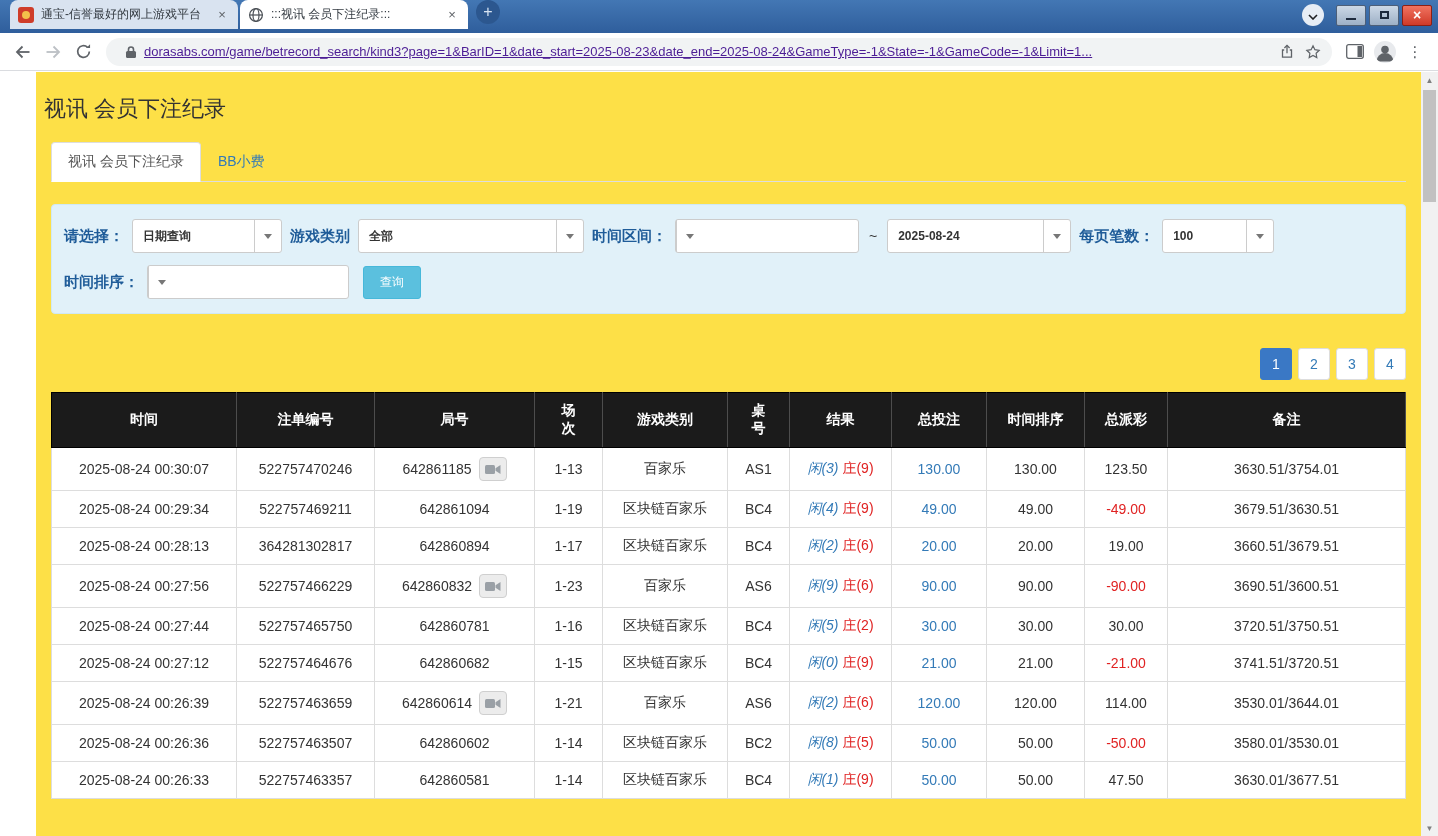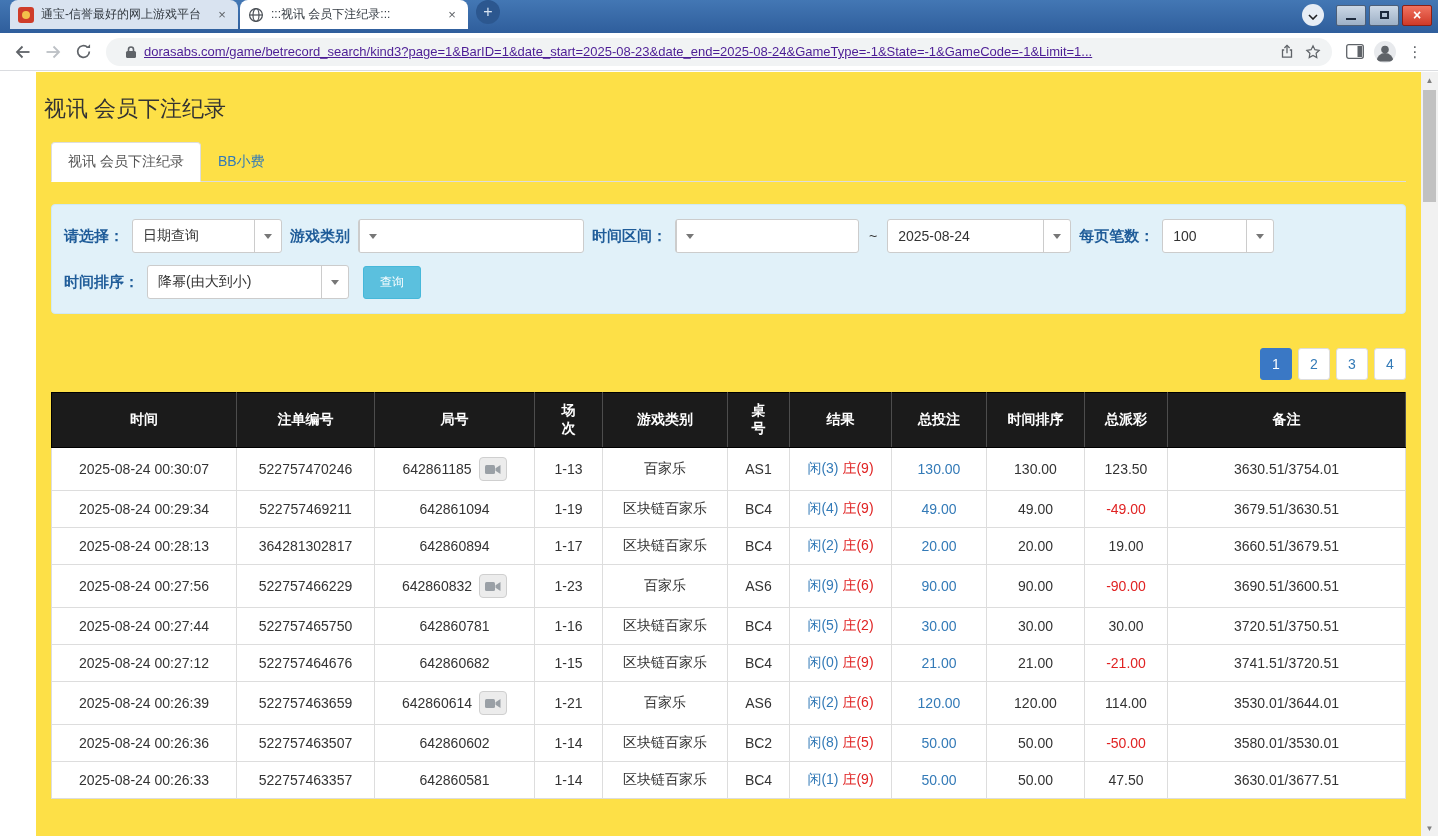--- a/index.html
+++ b/index.html
@@ -40,21 +40,21 @@
   .nav-tabs { display: flex; border-bottom: 1px solid #ddd; }
   .nav-tab { padding: 10px 16px; font-size: 14px; border: 1px solid transparent; border-radius: 4px 4px 0 0; margin-bottom: -1px; cursor: pointer; }
   .nav-tab.on { background: #fff; border-color: #ddd #ddd #fff; color: #555; }
   .nav-tab.off { color: #337ab7; }
 
   
   .filter { margin-top: 22px; background: #e1f1f9; border: 1px solid #cfe9f5; border-radius: 4px; padding: 14px 12px; display: flex; flex-direction: column; gap: 12px; }
   .frow { display: flex; align-items: center; gap: 8px; }
   .flabel { color: #1f5c99; font-weight: bold; font-size: 15px; white-space: nowrap; }
   .sel { background: #fff; border: 1px solid #ccc; border-radius: 3px; height: 34px; display: inline-flex; align-items: stretch; cursor: pointer; }
-  .sel .val { flex: 1; display: flex; align-items: center; padding: 0 10px; font-size: 14px; color: #333; white-space: nowrap; overflow: hidden; }
+  .sel .val { flex: 1; display: flex; align-items: center; padding: 0 10px; font-size: 12px; color: #333; white-space: nowrap; overflow: hidden; font-weight: bold; }
   .sel .cbox { width: 27px; border-left: 1px solid #ccc; display: flex; align-items: center; justify-content: center; }
   .caret { width: 0; height: 0; border-left: 4px solid transparent; border-right: 4px solid transparent; border-top: 5px solid #777; }
   .w-sel1 { width: 150px; } .w-game { width: 226px; } .w-date { width: 184px; } .w-pp { width: 112px; } .w-sort { width: 202px; }
   .tilde { font-size: 14px; color: #333; padding: 0 2px; }
   .btn-info { background: #5bc0de; border: 1px solid #46b8da; color: #fff; border-radius: 3px; padding: 7px 16px; font-size: 12px; cursor: pointer; margin-left: 6px; }
 
   
   .alert { margin-top: 26px; background: #dff0d8; border: 1px solid #d6e9c6; border-radius: 4px; padding: 11px 15px; display: flex; justify-content: space-between; align-items: center; font-size: 13px; }
   .alert .lft { color: #3c763d; }
   .alert .rgt { color: #e02b20; }
@@ -64,21 +64,21 @@
   .page-btn { min-width: 32px; height: 32px; display: flex; align-items: center; justify-content: center; border: 1px solid #ddd; border-radius: 3px; color: #337ab7; background: #fff; font-size: 14px; cursor: pointer; text-decoration: none; }
   .page-btn.current { background: #3a78c5; border-color: #3a78c5; color: #fff; }
 
   
   table.bet { width: 100%; border-collapse: collapse; table-layout: fixed; margin-top: 2px; }
   table.bet th { background: #1b1b1b; color: #fff; font-size: 14px; font-weight: bold; padding: 9px 20px; border: 1px solid #000; border-right: 1px solid #4d4d4d; text-align: center; }
   table.bet td { border: 1px solid #ddd; text-align: center; font-size: 14px; color: #333; padding: 9px 4px; vertical-align: middle; background: #fff; }
   .round-wrap { display: inline-flex; align-items: center; gap: 7px; }
   .replay { width: 28px; height: 24px; background: #ececec; border: 1px solid #cfcfcf; border-radius: 4px; display: inline-flex; align-items: center; justify-content: center; cursor: pointer; }
   .c-blue { color: #337ab7; }
-  .c-player { color: #337ab7; }
+  .c-player { color: #337ab7; font-style: italic; }
   .c-banker { color: #e02222; }
   .neg { color: #e02222; }
 
   
   .scrollbar { position: absolute; top: 72px; right: 0; bottom: 0; width: 17px; background: #f1f1f1; }
   .sb-arrow { height: 16px; display: flex; align-items: center; justify-content: center; color: #7f7f7f; font-size: 8px; }
   .sb-arrow.down { position: absolute; bottom: 0; left: 0; right: 0; }
   .sb-thumb { position: absolute; top: 18px; left: 2px; width: 13px; height: 112px; background: #c1c1c1; }
 </style>
 </head>
@@ -210,20 +210,21 @@
         <div class="frow">
           <span class="flabel">请选择：</span>
           <div class="sel w-sel1">
             <span class="val">日期查询</span>
             <span class="cbox">
                 <span class="caret"></span>
               </span>
           </div>
           <span class="flabel">游戏类别</span>
           <div class="sel w-game">
+            <span class="val">全部</span>
             <span class="cbox">
                 <span class="caret"></span>
               </span>
           </div>
           <span class="flabel">时间区间：</span>
           <div class="sel w-date">
             <span class="cbox">
                 <span class="caret"></span>
               </span>
           </div>
@@ -238,21 +239,20 @@
           <div class="sel w-pp">
             <span class="val">100</span>
             <span class="cbox">
                 <span class="caret"></span>
               </span>
           </div>
         </div>
         <div class="frow">
           <span class="flabel">时间排序：</span>
           <div class="sel w-sort">
-            <span class="val">降幂(由大到小)</span>
             <span class="cbox">
                 <span class="caret"></span>
               </span>
           </div>
           <button class="btn-info">查询</button>
         </div>
       </div>
 
 
       <div class="pagination">

